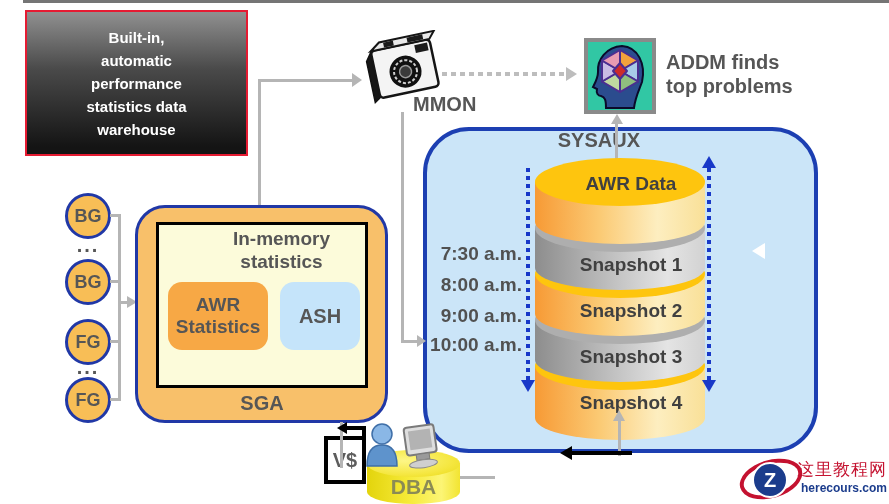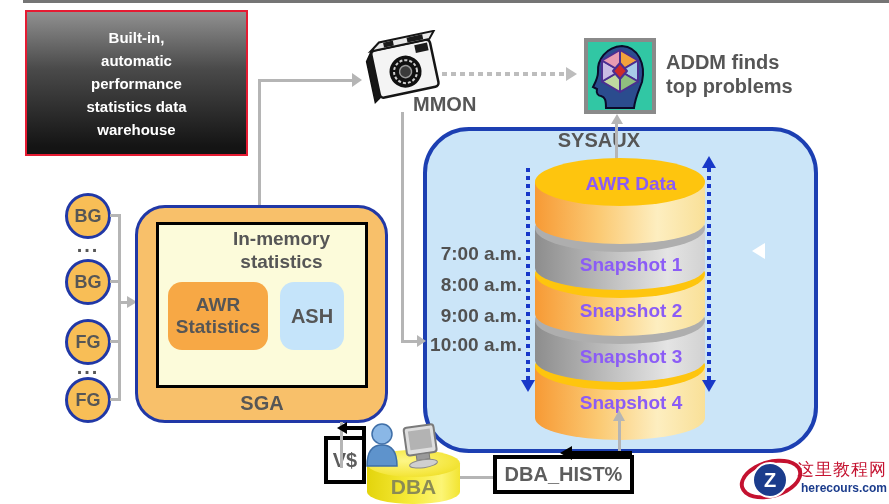--- a/index.html
+++ b/index.html
@@ -27,37 +27,37 @@
     font-weight:bold;font-size:18px;color:#565656;}
   .pdots{position:absolute;width:40px;text-align:center;font-weight:bold;font-size:20px;color:#565656;letter-spacing:2px;}
 
   
   .sga-box{position:absolute;left:135px;top:205px;width:253px;height:218px;background:#f8c06a;
     border:3px solid #2138a6;border-radius:30px;box-sizing:border-box;}
   .inmem-box{position:absolute;left:156px;top:222px;width:212px;height:166px;background:#fcfbda;
     border:3px solid #000;box-sizing:border-box;}
   .awr-chip{position:absolute;left:168px;top:282px;width:100px;height:68px;background:#f7a845;border-radius:14px;
     display:flex;align-items:center;justify-content:center;text-align:center;font-weight:bold;font-size:19px;line-height:22px;color:#565656;}
-  .ash-chip{position:absolute;left:280px;top:282px;width:64px;height:68px;background:#c5e4fa;border-radius:14px;
+  .ash-chip{position:absolute;left:280px;top:282px;width:80px;height:68px;background:#c5e4fa;border-radius:14px;
     display:flex;align-items:center;justify-content:center;font-weight:bold;font-size:20px;color:#565656;}
 
   
   .sysaux-box{position:absolute;left:423px;top:127px;width:395px;height:326px;background:#cbe5f8;
     border:4px solid #1c3fb2;border-radius:46px;box-sizing:border-box;}
 
   
   .cylwrap{position:absolute;left:535px;top:158px;width:170px;height:280px;}
   .cyl{position:absolute;left:0;width:170px;height:112px;}
   .cyl .ctop{position:absolute;left:0;top:0;width:170px;height:48px;border-radius:50%;z-index:2;}
   .cyl .cbody{position:absolute;left:0;top:24px;width:170px;height:62px;border-radius:0 0 85px 85px / 0 0 22px 22px;z-index:1;}
   .cyl.gold .ctop{background:#fec50e;}
   .cyl.gold .cbody{background:linear-gradient(90deg,#f79a35 0%,#fbca74 38%,#fdeec0 72%,#f9e098 100%);}
   .cyl.gray .ctop{background:#aeaeae;}
   .cyl.gray .cbody{background:linear-gradient(90deg,#8d8d8d 0%,#c0c0c0 45%,#e4e4e4 78%,#d2d2d2 100%);}
-  .cyl .clbl{position:absolute;left:0;width:192px;top:50px;text-align:center;font-weight:bold;font-size:19px;color:#8b5cf6;z-index:3;}
+  .cyl .clbl{position:absolute;left:0;width:192px;top:50px;text-align:center;font-weight:bold;font-size:19px;color:#404040;z-index:3;}
   .cyl.first .clbl{top:15px;}
   .cyl.last .cbody{height:74px;}
 
   .time-lbl{position:absolute;left:410px;width:112px;text-align:right;font-weight:bold;font-size:19px;color:#515151;}
 
   .eight-box{position:absolute;left:721px;top:254px;width:80px;height:86px;border:4px solid #fff;box-sizing:border-box;
     text-align:center;font-weight:bold;font-size:19px;line-height:22px;color:#565656;padding-top:20px;}
 
   
   .qbox{position:absolute;background:#fff;border:4px solid #000;box-sizing:border-box;
@@ -173,21 +173,21 @@
       <div class="clbl">Snapshot 4</div>
     </div>
   </div>
 
   <div class="vdots" style="left:526px;top:168px;height:214px;z-index:16;"></div>
   <div class="tri" style="left:521px;top:380px;border-left:7px solid transparent;border-right:7px solid transparent;border-top:12px solid #1838c8;z-index:16;"></div>
   <div class="vdots" style="left:707px;top:168px;height:214px;z-index:16;"></div>
   <div class="tri" style="left:702px;top:156px;border-left:7px solid transparent;border-right:7px solid transparent;border-bottom:12px solid #1838c8;z-index:16;"></div>
   <div class="tri" style="left:702px;top:380px;border-left:7px solid transparent;border-right:7px solid transparent;border-top:12px solid #1838c8;z-index:16;"></div>
 
-  <div class="time-lbl" style="top:243px;z-index:16;">7:00 a.m.</div>
+  <div class="time-lbl" style="top:243px;z-index:16;">7:30 a.m.</div>
   <div class="time-lbl" style="top:274px;z-index:16;">8:00 a.m.</div>
   <div class="time-lbl" style="top:305px;z-index:16;">9:00 a.m.</div>
   <div class="time-lbl" style="top:334px;z-index:16;">10:00 a.m.</div>
 
   <div class="tri" style="left:752px;top:243px;border-top:8px solid transparent;border-bottom:8px solid transparent;border-right:13px solid #fff;z-index:6;"></div>
 
   <div class="pcircle" style="left:65px;top:193px;"><span>BG</span></div>
   <div class="pdots" style="left:68px;top:234px;">...</div>
   <div class="pcircle" style="left:65px;top:259px;"><span>BG</span></div>
   <div class="pcircle" style="left:65px;top:319px;"><span>FG</span></div>
@@ -233,23 +233,20 @@
         <rect x="44" y="4" width="30" height="28" rx="3" fill="#dedede" stroke="#7a7a7a" stroke-width="2"></rect>
         <rect x="48" y="8" width="22" height="19" fill="#b3b3b3"></rect>
         <rect x="53" y="32" width="13" height="6" fill="#9a9a9a" stroke="#7a7a7a" stroke-width="1"></rect>
         <ellipse cx="59" cy="42" rx="14" ry="4" fill="#cfcfcf" stroke="#8a8a8a" stroke-width="1"></ellipse>
       </g>
     </svg>
   </div>
 
   <div class="gline" style="left:458px;top:476px;width:37px;height:3px;z-index:19;"></div>
 
-  <div class="qbox" style="left:493px;top:455px;width:141px;height:39px;font-size:20px;z-index:22;">
-    <span>DBA_HIST%</span>
-  </div>
   <div class="abs" style="left:572px;top:451px;width:60px;height:4px;background:#000;z-index:24;"></div>
   <div class="tri" style="left:560px;top:446px;border-top:7px solid transparent;border-bottom:7px solid transparent;border-right:12px solid #000;z-index:24;"></div>
 
   <div class="gline" style="left:618px;top:420px;width:3px;height:36px;z-index:19;"></div>
   <div class="tri" style="left:613px;top:410px;border-left:6px solid transparent;border-right:6px solid transparent;border-bottom:11px solid #b5b5b5;z-index:19;"></div>
 
   <div class="wm-swoosh"></div>
   <div class="wm-circle">
       <span>Z</span>
     </div>

